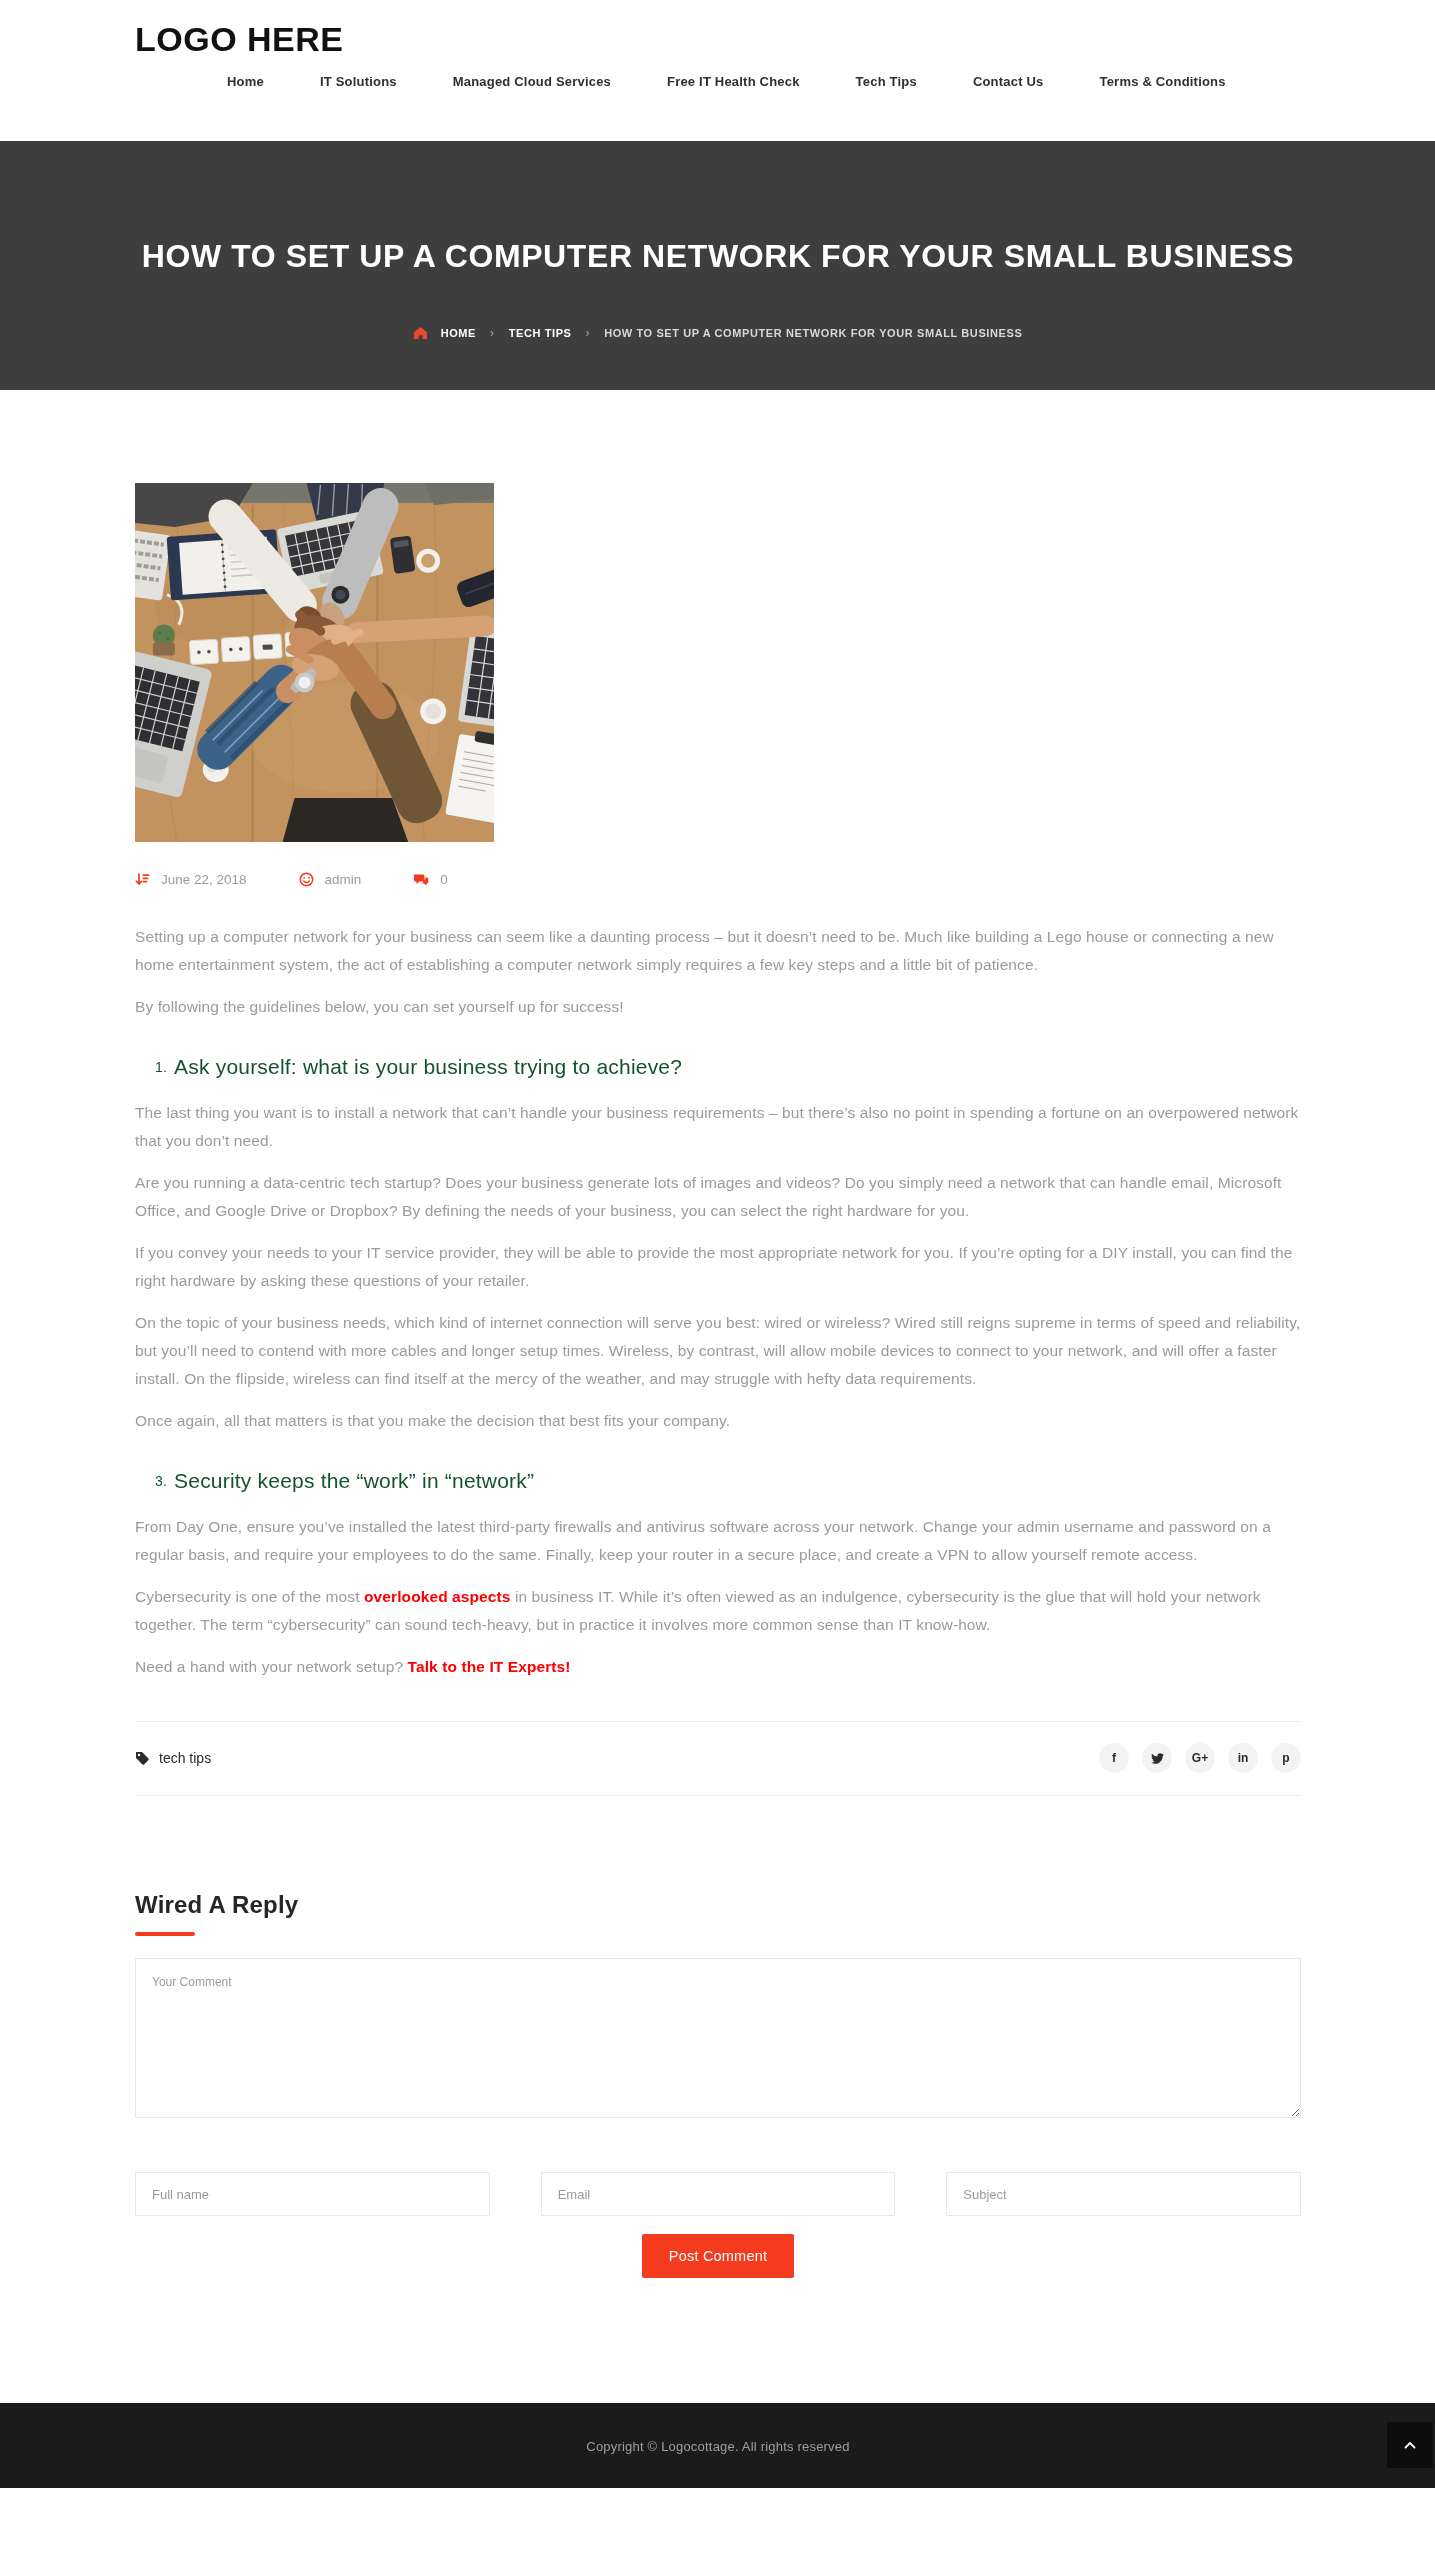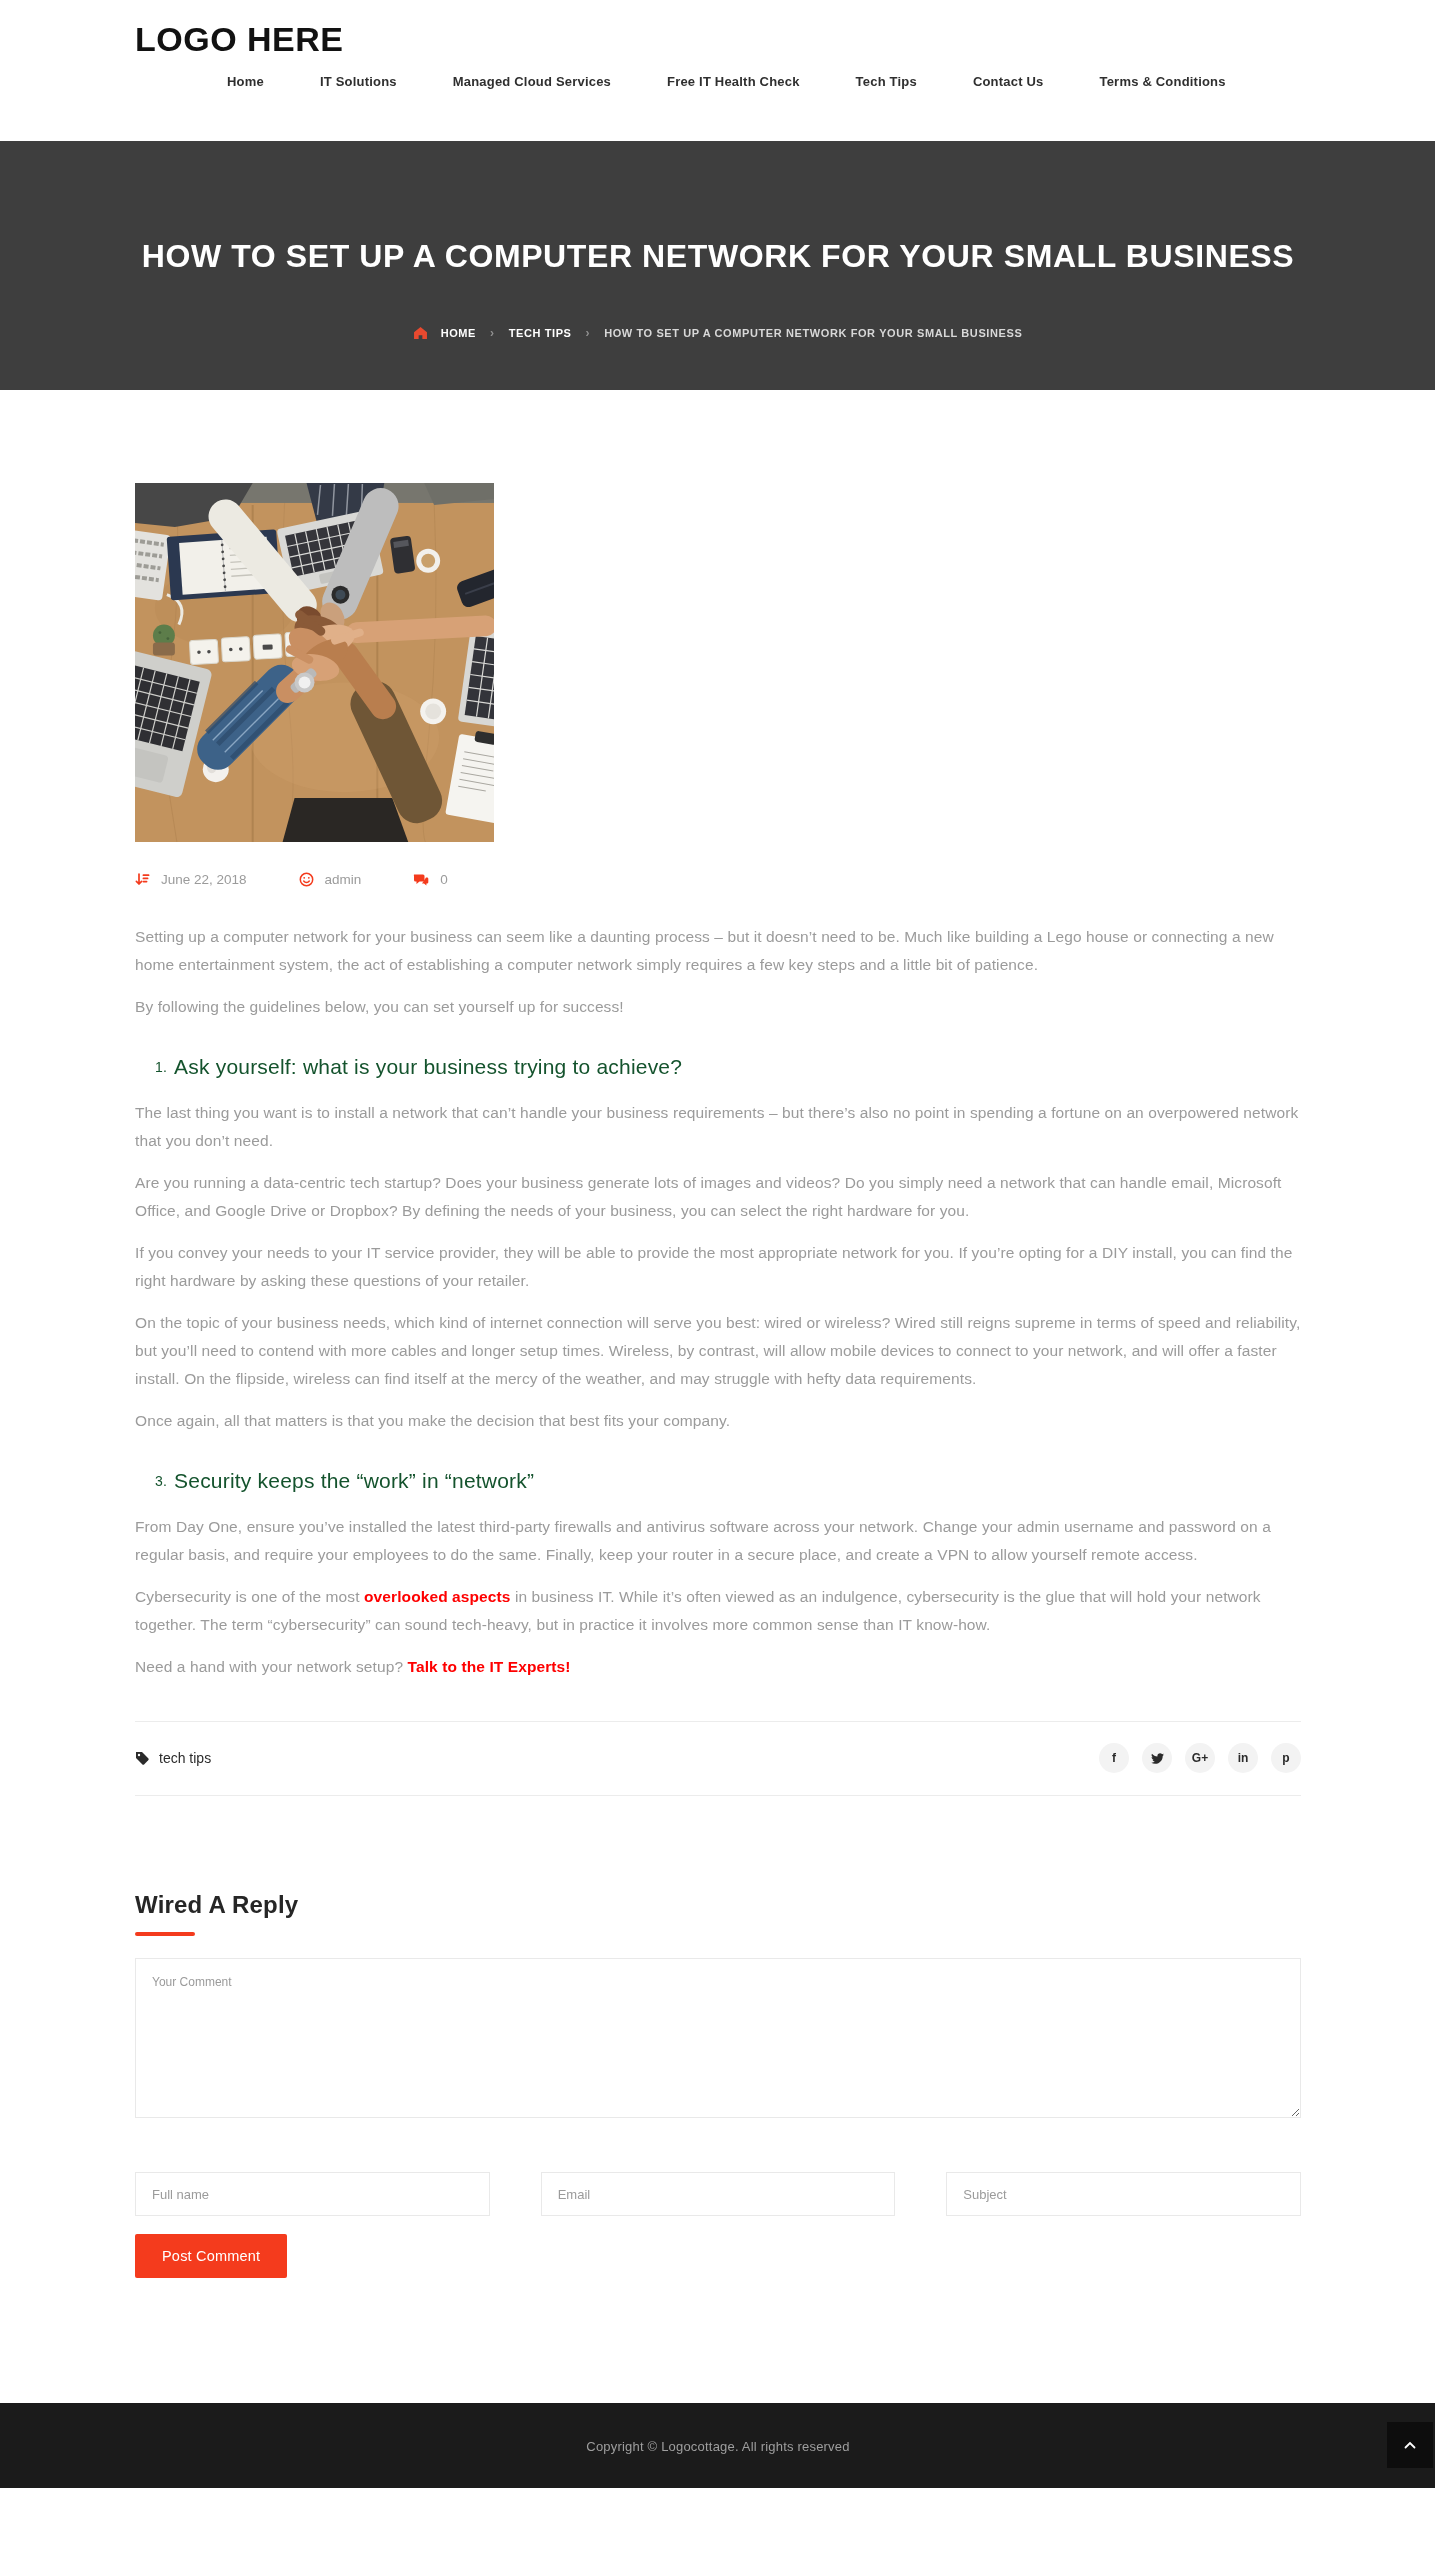--- a/index.html
+++ b/index.html
@@ -39,21 +39,21 @@
   .social{width:30px;height:30px;border-radius:50%;background:#f3f3f3;display:flex;align-items:center;justify-content:center;font-size:12px;font-weight:bold;color:#2b2b2b;cursor:pointer}
 
   
   .reply{margin-top:95px}
   .reply h3{font-size:24px;color:#262626;margin:0;font-weight:bold;letter-spacing:0.2px}
   .reply .bar{width:60px;height:4px;margin-top:13px;border-radius:2px}
   .reply textarea{margin-top:22px;width:100%;height:160px;border:1px solid #e9e9e9;padding:16px;font-family:"Liberation Sans",sans-serif;font-size:12px;color:#555;box-sizing:border-box;resize:vertical;outline:none}
   .fields{display:flex;gap:51px;margin-top:50px}
   .fields input{flex:1;height:44px;border:1px solid #e9e9e9;padding:0 16px;font-family:"Liberation Sans",sans-serif;font-size:13px;color:#555;box-sizing:border-box;outline:none}
   ::placeholder{color:#9b9b9b;opacity:1}
-  .submit-row{display:flex;justify-content:flex-start;margin-top:18px}
+  .submit-row{display:flex;justify-content:center;margin-top:18px}
   .submit-row button{border:none;color:#fff;padding:14px 27px;font-family:"Liberation Sans",sans-serif;font-size:14.5px;border-radius:2px;cursor:pointer;letter-spacing:0.2px}
 
   
   .site-footer{margin-top:125px;height:85px;position:relative}
   .site-footer p{margin:0;text-align:center;line-height:87px;font-size:13px;color:#9e9e9e;letter-spacing:0.2px}
   .scroll-top{position:absolute;right:3px;top:19px;width:46px;height:46px;background:#0d0d0d;display:flex;align-items:center;justify-content:center;cursor:pointer}
 </style>
 </head>
 <body>
 

